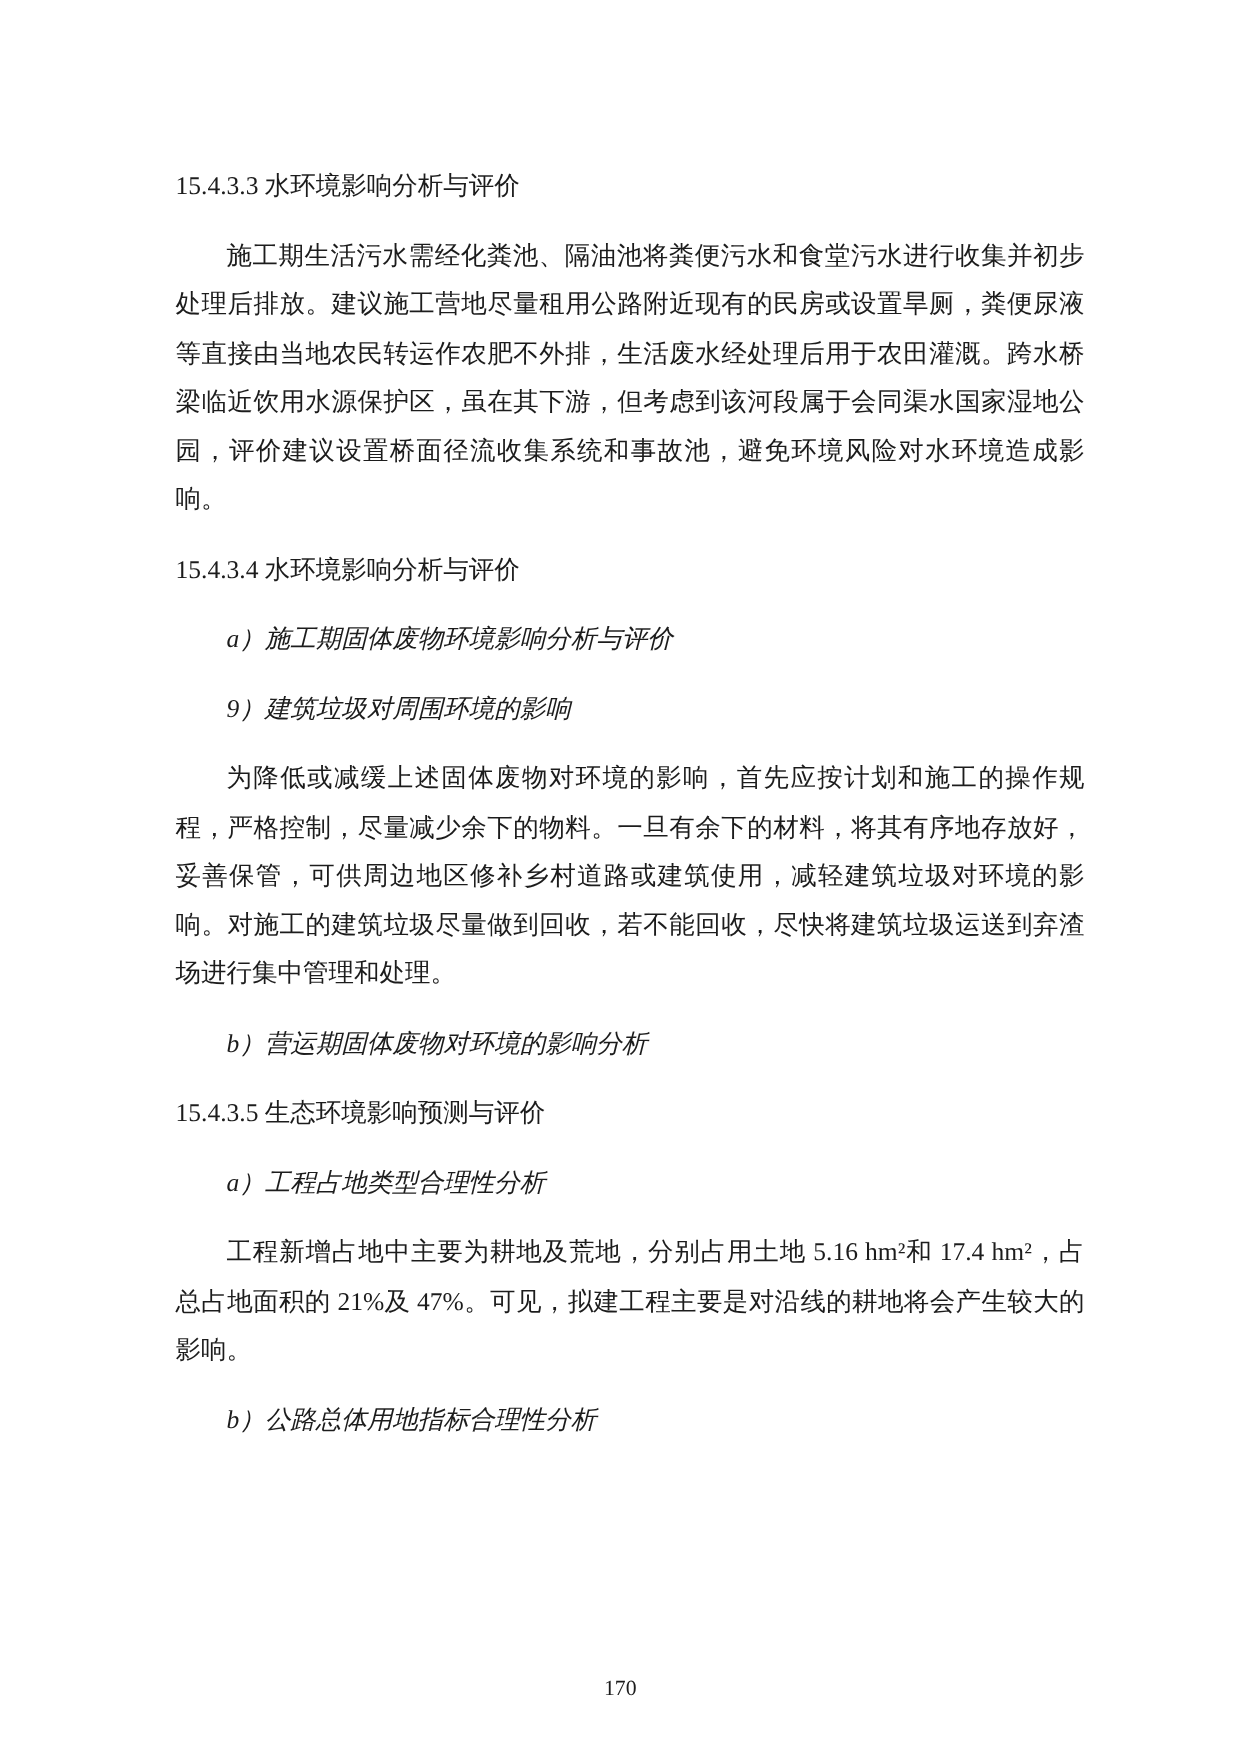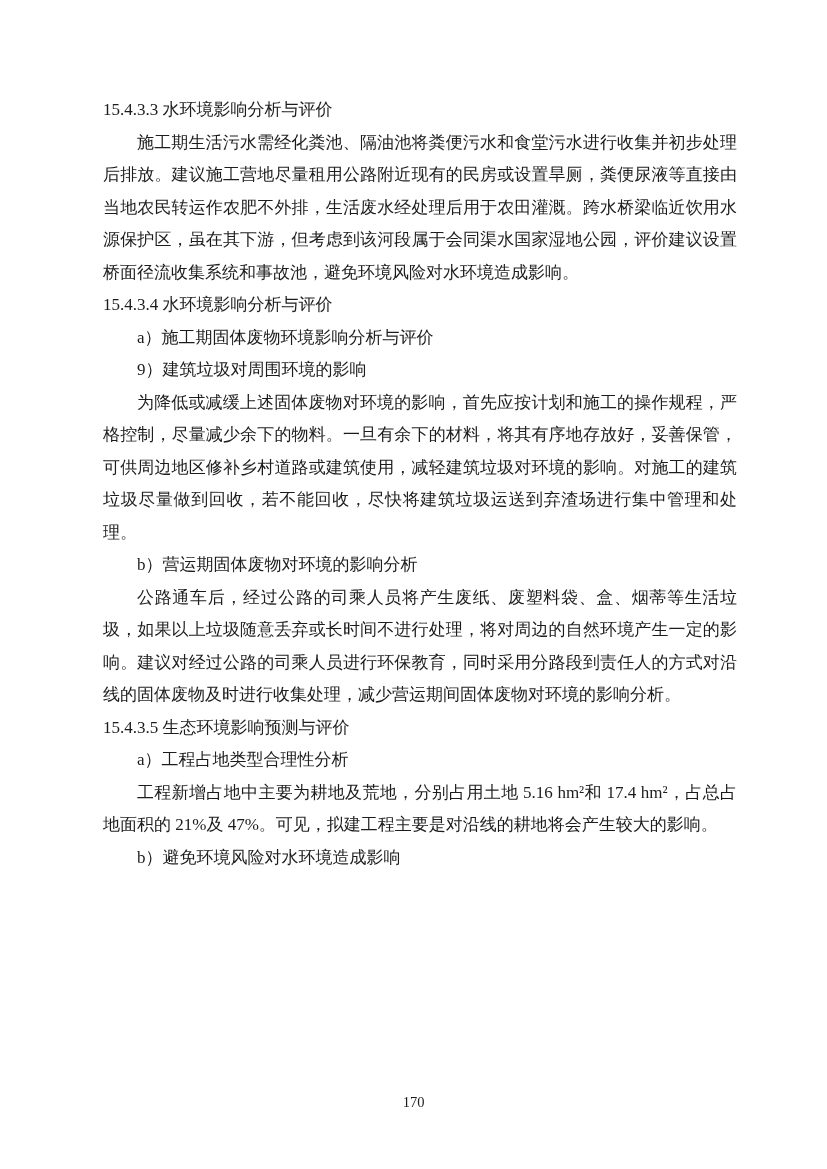--- a/index.html
+++ b/index.html
@@ -16,56 +16,56 @@
     color: #1c1c1c;
   }
   .content {
     position: absolute;
     left: 103px;
     top: 94px;
     width: 634px;
     font-size: 17px;
     line-height: 32.5px;
   }
-  .block { margin: 0; padding: 0; }
+  .block { margin: 14px; padding: 0; }
   .heading {
     text-align: left;
     text-indent: 0;
   }
   .subitem {
     text-indent: 2em;
     text-align: left;
+    font-style: italic;
   }
   .paragraph {
     text-indent: 2em;
     text-align: justify;
     text-justify: inter-ideograph;
   }
   .page-number {
     position: absolute;
-    top: 1092px;
+    top: 1116px;
     left: 0;
     width: 100%;
     text-align: center;
     font-size: 14.5px;
     line-height: 20px;
     color: #1c1c1c;
   }
 </style>
 </head>
 <body>
 
 <div class="content">
   <div class="block heading">15.4.3.3 水环境影响分析与评价</div>
   <div class="block paragraph">施工期生活污水需经化粪池、隔油池将粪便污水和食堂污水进行收集并初步处理后排放。建议施工营地尽量租用公路附近现有的民房或设置旱厕，粪便尿液等直接由当地农民转运作农肥不外排，生活废水经处理后用于农田灌溉。跨水桥梁临近饮用水源保护区，虽在其下游，但考虑到该河段属于会同渠水国家湿地公园，评价建议设置桥面径流收集系统和事故池，避免环境风险对水环境造成影响。</div>
   <div class="block heading">15.4.3.4 水环境影响分析与评价</div>
   <div class="block subitem">a）施工期固体废物环境影响分析与评价</div>
   <div class="block subitem">9）建筑垃圾对周围环境的影响</div>
   <div class="block paragraph">为降低或减缓上述固体废物对环境的影响，首先应按计划和施工的操作规程，严格控制，尽量减少余下的物料。一旦有余下的材料，将其有序地存放好，妥善保管，可供周边地区修补乡村道路或建筑使用，减轻建筑垃圾对环境的影响。对施工的建筑垃圾尽量做到回收，若不能回收，尽快将建筑垃圾运送到弃渣场进行集中管理和处理。</div>
   <div class="block subitem">b）营运期固体废物对环境的影响分析</div>
-  <div class="block paragraph">公路通车后，经过公路的司乘人员将产生废纸、废塑料袋、盒、烟蒂等生活垃圾，如果以上垃圾随意丢弃或长时间不进行处理，将对周边的自然环境产生一定的影响。建议对经过公路的司乘人员进行环保教育，同时采用分路段到责任人的方式对沿线的固体废物及时进行收集处理，减少营运期间固体废物对环境的影响分析。</div>
   <div class="block heading">15.4.3.5 生态环境影响预测与评价</div>
   <div class="block subitem">a）工程占地类型合理性分析</div>
   <div class="block paragraph">工程新增占地中主要为耕地及荒地，分别占用土地 5.16 hm²和 17.4 hm²，占总占地面积的 21%及 47%。可见，拟建工程主要是对沿线的耕地将会产生较大的影响。</div>
-  <div class="block subitem">b）避免环境风险对水环境造成影响</div>
+  <div class="block subitem">b）公路总体用地指标合理性分析</div>
 </div>
 
 <div class="page-number">170</div>
 
 </body></html>

